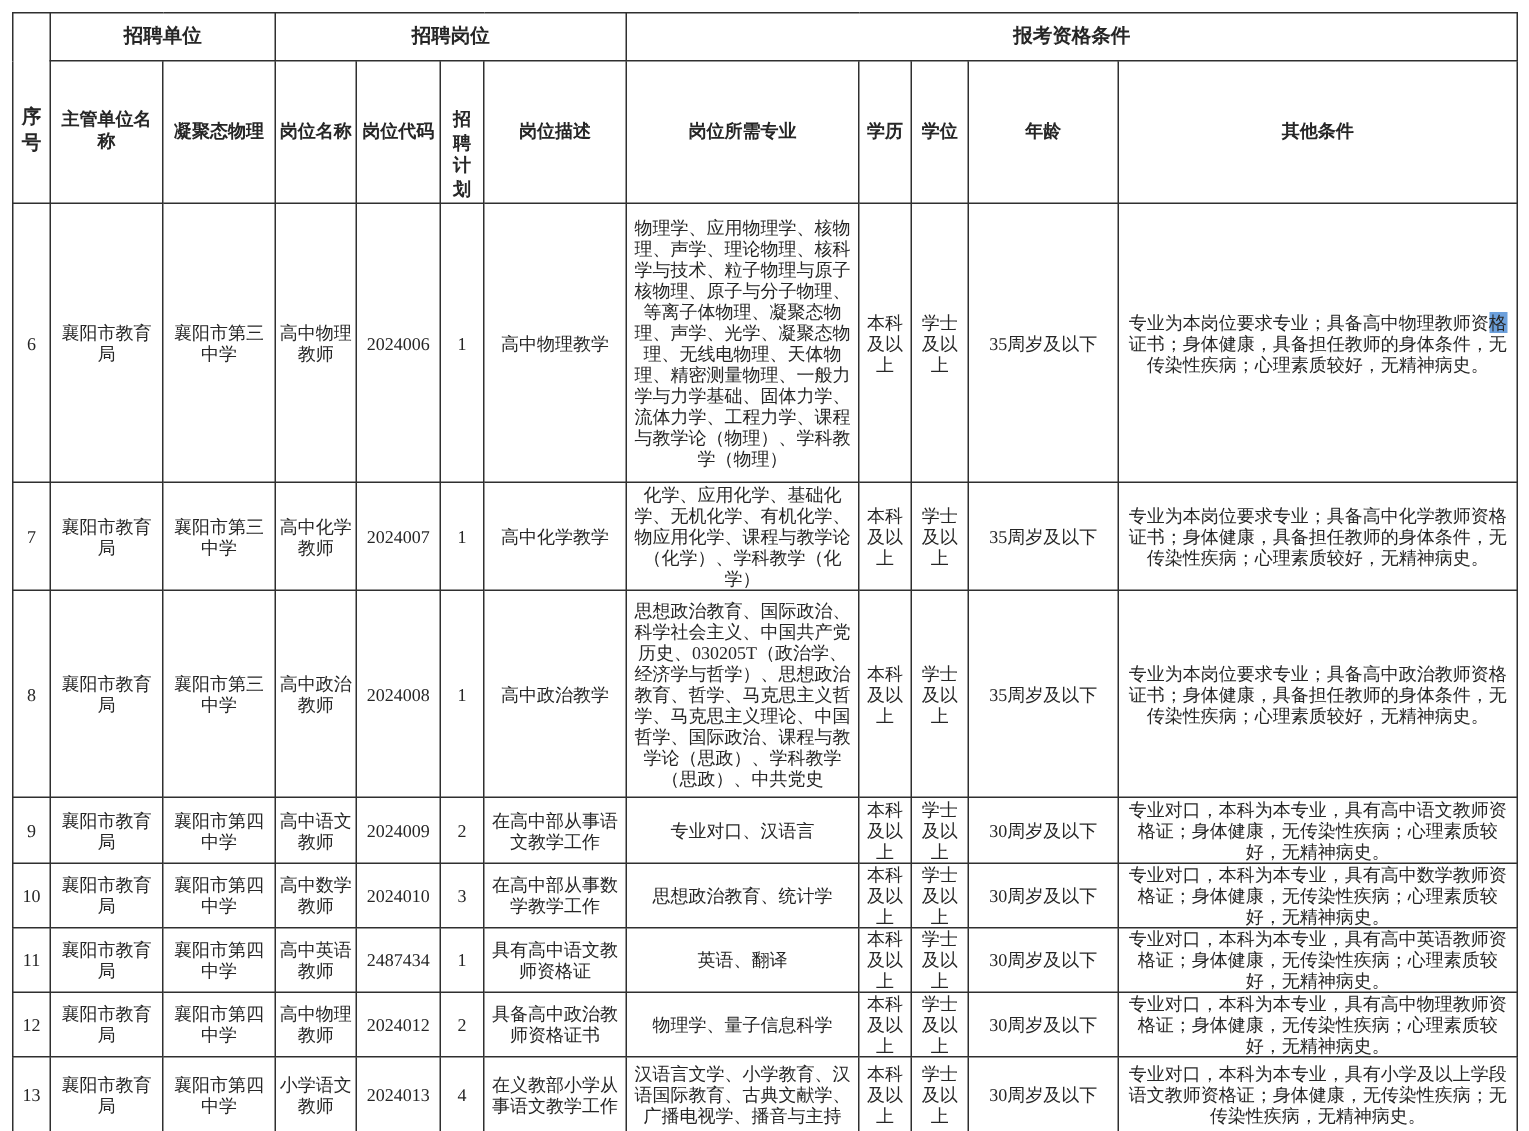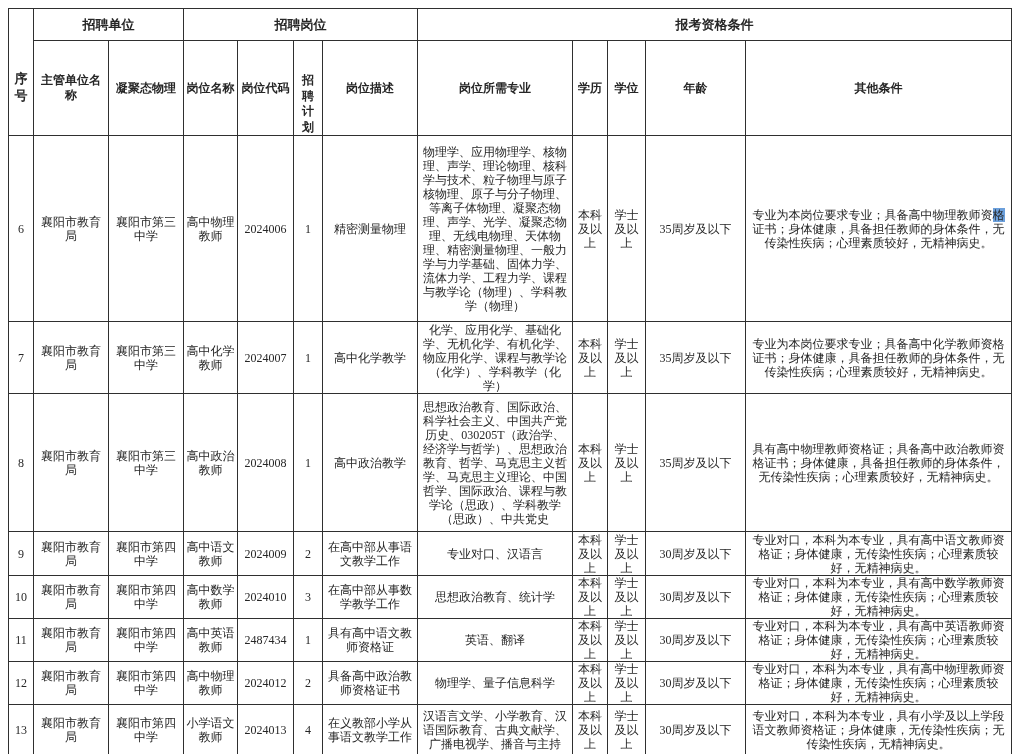--- a/index.html
+++ b/index.html
@@ -1,20 +1,20 @@
 <!DOCTYPE html>
 <html><head>
 <meta charset="utf-8">
 <style>
   html,body{margin:0;padding:0;background:#ffffff;width:1019px;height:754px;overflow:hidden;}
   body{font-family:"Liberation Serif","DejaVu Serif",serif;color:#262626;}
   .sheet{position:absolute;left:8px;top:8px;}
   table{border-collapse:collapse;table-layout:fixed;width:1003px;}
   th,td{border:1px solid #2f2f2f;text-align:center;vertical-align:middle;padding:0 2px;overflow:hidden;}
-  th{font-weight:bold;font-size:12px;line-height:15px;}
+  th{font-weight:bold;font-size:12px;line-height:15px;font-family:Liberation Mono, monospace;}
   thead tr.group-row{height:32px;}
   thead tr.col-row{height:82px;}
   thead tr.group-row th{font-size:13px;}
   td{font-size:12px;line-height:14px;}
   tbody tr:nth-child(1){height:186px;}
   tbody tr:nth-child(2){height:72px;}
   tbody tr:nth-child(3){height:138px;}
   tbody tr:nth-child(4){height:44px;}
   tbody tr:nth-child(5){height:43px;}
   tbody tr:nth-child(6){height:43px;}
@@ -64,21 +64,21 @@
       </tr>
     </thead>
     <tbody>
         <tr>
     <td>6</td>
     <td>襄阳市教育局</td>
     <td>襄阳市第三中学</td>
     <td>高中物理教师</td>
     <td>2024006</td>
     <td>1</td>
-    <td>精密测量物理</td>
+    <td>高中物理教学</td>
     <td>物理学、应用物理学、核物理、声学、理论物理、核科学与技术、粒子物理与原子核物理、原子与分子物理、等离子体物理、凝聚态物理、声学、光学、凝聚态物理、无线电物理、天体物理、精密测量物理、一般力学与力学基础、固体力学、流体力学、工程力学、课程与教学论（物理）、学科教学（物理）</td>
     <td>本科及以上</td>
     <td>学士及以上</td>
     <td>35周岁及以下</td>
     <td><span>专业为本岗位要求专业；具备高中物理教师资</span><span class="hl">格</span><span>证书；身体健康，具备担任教师的身体条件，无传染性疾病；心理素质较好，无精神病史。</span></td>
   </tr>
         <tr>
     <td>7</td>
     <td>襄阳市教育局</td>
     <td>襄阳市第三中学</td>
@@ -97,21 +97,21 @@
     <td>襄阳市教育局</td>
     <td>襄阳市第三中学</td>
     <td>高中政治教师</td>
     <td>2024008</td>
     <td>1</td>
     <td>高中政治教学</td>
     <td>思想政治教育、国际政治、科学社会主义、中国共产党历史、030205T（政治学、经济学与哲学）、思想政治教育、哲学、马克思主义哲学、马克思主义理论、中国哲学、国际政治、课程与教学论（思政）、学科教学（思政）、中共党史</td>
     <td>本科及以上</td>
     <td>学士及以上</td>
     <td>35周岁及以下</td>
-    <td><span>具有高中物理教师资格证；具备高中政治教师资格证书；身体健康，具备担任教师的身体条件，无传染性疾病；心理素质较好，无精神病史。</span><span class="hl"></span><span></span></td>
+    <td><span>专业为本岗位要求专业；具备高中政治教师资格证书；身体健康，具备担任教师的身体条件，无传染性疾病；心理素质较好，无精神病史。</span><span class="hl"></span><span></span></td>
   </tr>
         <tr>
     <td>9</td>
     <td>襄阳市教育局</td>
     <td>襄阳市第四中学</td>
     <td>高中语文教师</td>
     <td>2024009</td>
     <td>2</td>
     <td>在高中部从事语文教学工作</td>
     <td>专业对口、汉语言</td>

